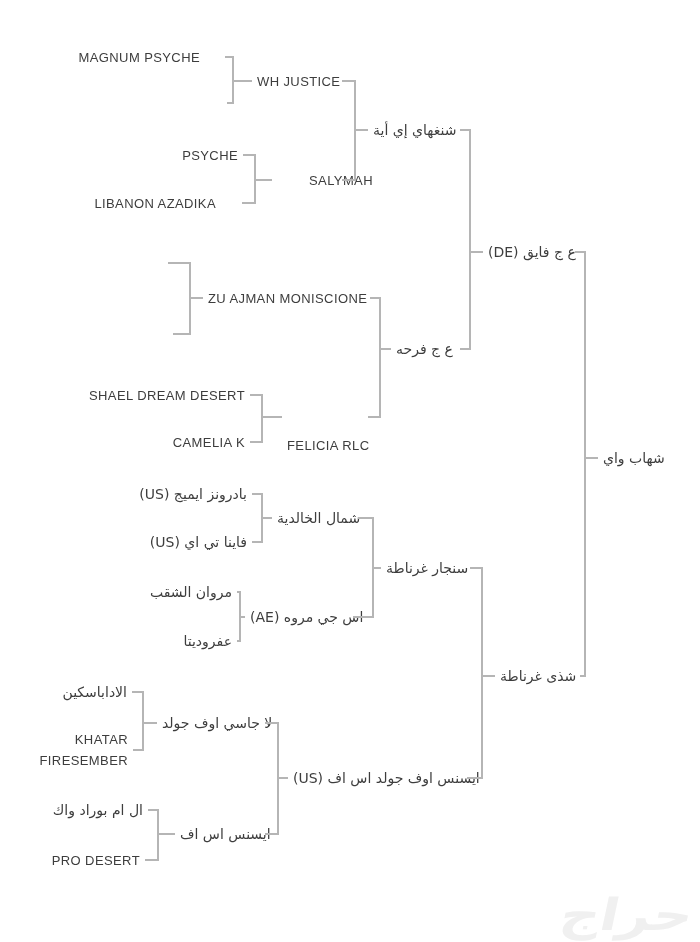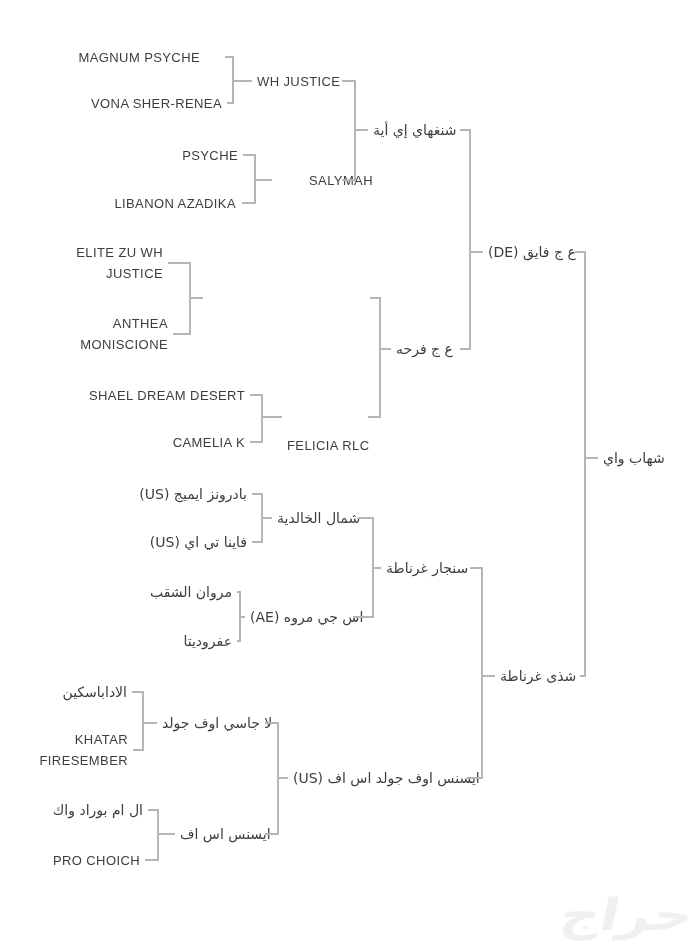--- a/index.html
+++ b/index.html
@@ -44,36 +44,25 @@
   }
 </style>
 </head>
 <body>
 
 <div id="stage">
   <div class="wm">حراج</div>
 <div class="node en" style="right: 500px; text-align: right; top: 57px;">
       <div class="">MAGNUM PSYCHE</div>
     </div>
-    <div class="node en" style="right: 478px; text-align: right; top: 103px;">
-      <div class="">VONA SHER-RENEA</div>
-    </div>
     <div class="node en" style="right: 462px; text-align: right; top: 155px;">
       <div class="">PSYCHE</div>
     </div>
-    <div class="node en" style="right: 464px; text-align: center; top: 203px;">
+    <div class="node en" style="right: 484px; text-align: center; top: 203px;">
       <div class="">LIBANON AZADIKA</div>
-    </div>
-    <div class="node en" style="right: 537px; text-align: right; top: 263px;">
-      <div class="">ELITE ZU WH</div>
-      <div class="">JUSTICE</div>
-    </div>
-    <div class="node en" style="right: 532px; text-align: right; top: 334px;">
-      <div class="">ANTHEA</div>
-      <div class="">MONISCIONE</div>
     </div>
     <div class="node en" style="right: 455px; text-align: right; top: 395px; margin-left: 40px;">
       <div class="">SHAEL DREAM DESERT</div>
     </div>
     <div class="node en" style="right: 455px; text-align: right; top: 442px;">
       <div class="">CAMELIA K</div>
     </div>
     <div class="node ar" style="right: 453px; text-align: left; top: 494px;">
       <div class="">بادرونز ايميج (US)</div>
     </div>
@@ -90,27 +79,30 @@
       <div class="">الاداباسكين</div>
     </div>
     <div class="node en" style="right: 572px; text-align: right; top: 750px;">
       <div class="">KHATAR</div>
       <div class="">FIRESEMBER</div>
     </div>
     <div class="node ar" style="right: 557px; text-align: right; top: 810px;">
       <div class="">ال ام بوراد واك</div>
     </div>
     <div class="node en" style="right: 560px; text-align: right; top: 860px;">
-      <div class="">PRO CHOICH</div>
+      <div class="">PRO DESERT</div>
     </div>
     <div class="node en" style="left: 257px; top: 81px;">
       <div class="">WH JUSTICE</div>
     </div>
     <div class="node en" style="left: 285px; top: 180px; margin-left: 24px;">
       <div class="">SALYMAH</div>
+    </div>
+    <div class="node en" style="left: 208px; top: 298px;">
+      <div class="">ZU AJMAN MONISCIONE</div>
     </div>
     <div class="node en" style="left: 287px; top: 417px; margin-top: 28px;">
       <div class="">FELICIA RLC</div>
     </div>
     <div class="node ar" style="left: 277px; top: 518px;">
       <div class="">شمال الخالدية</div>
     </div>
     <div class="node ar" style="left: 250px; top: 617px;">
       <div class="">اس جي مروه (AE)</div>
     </div>

